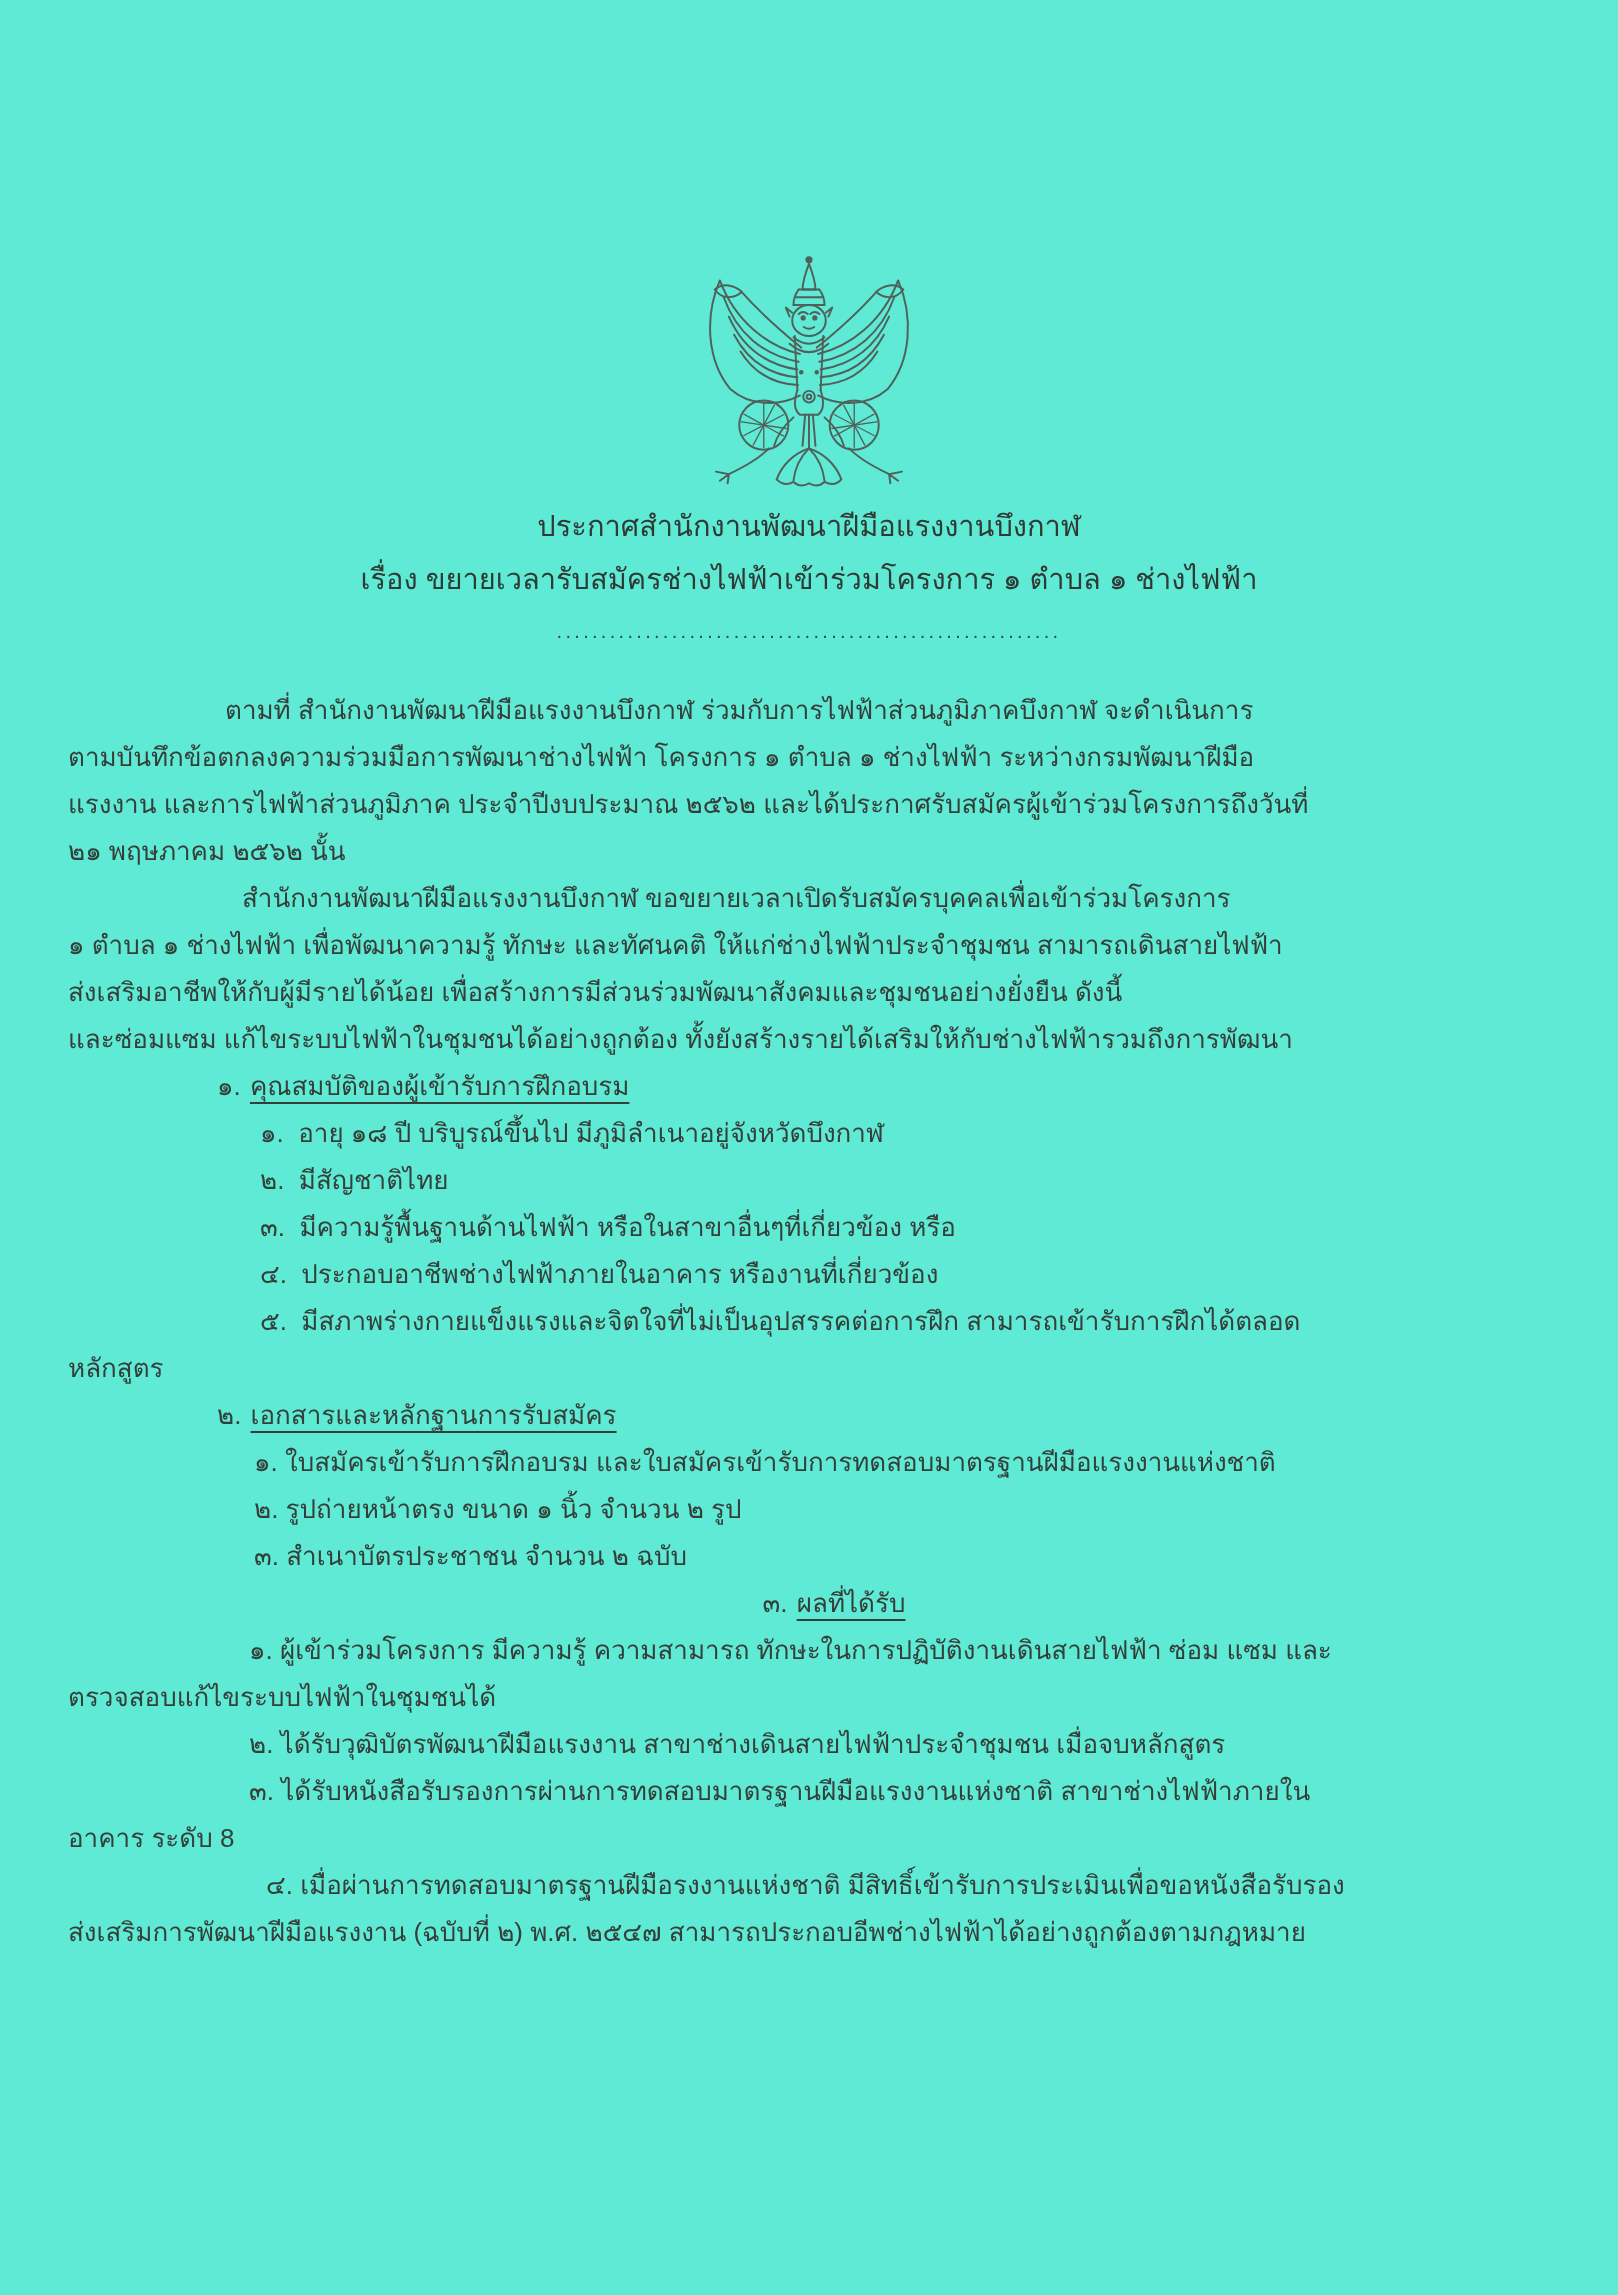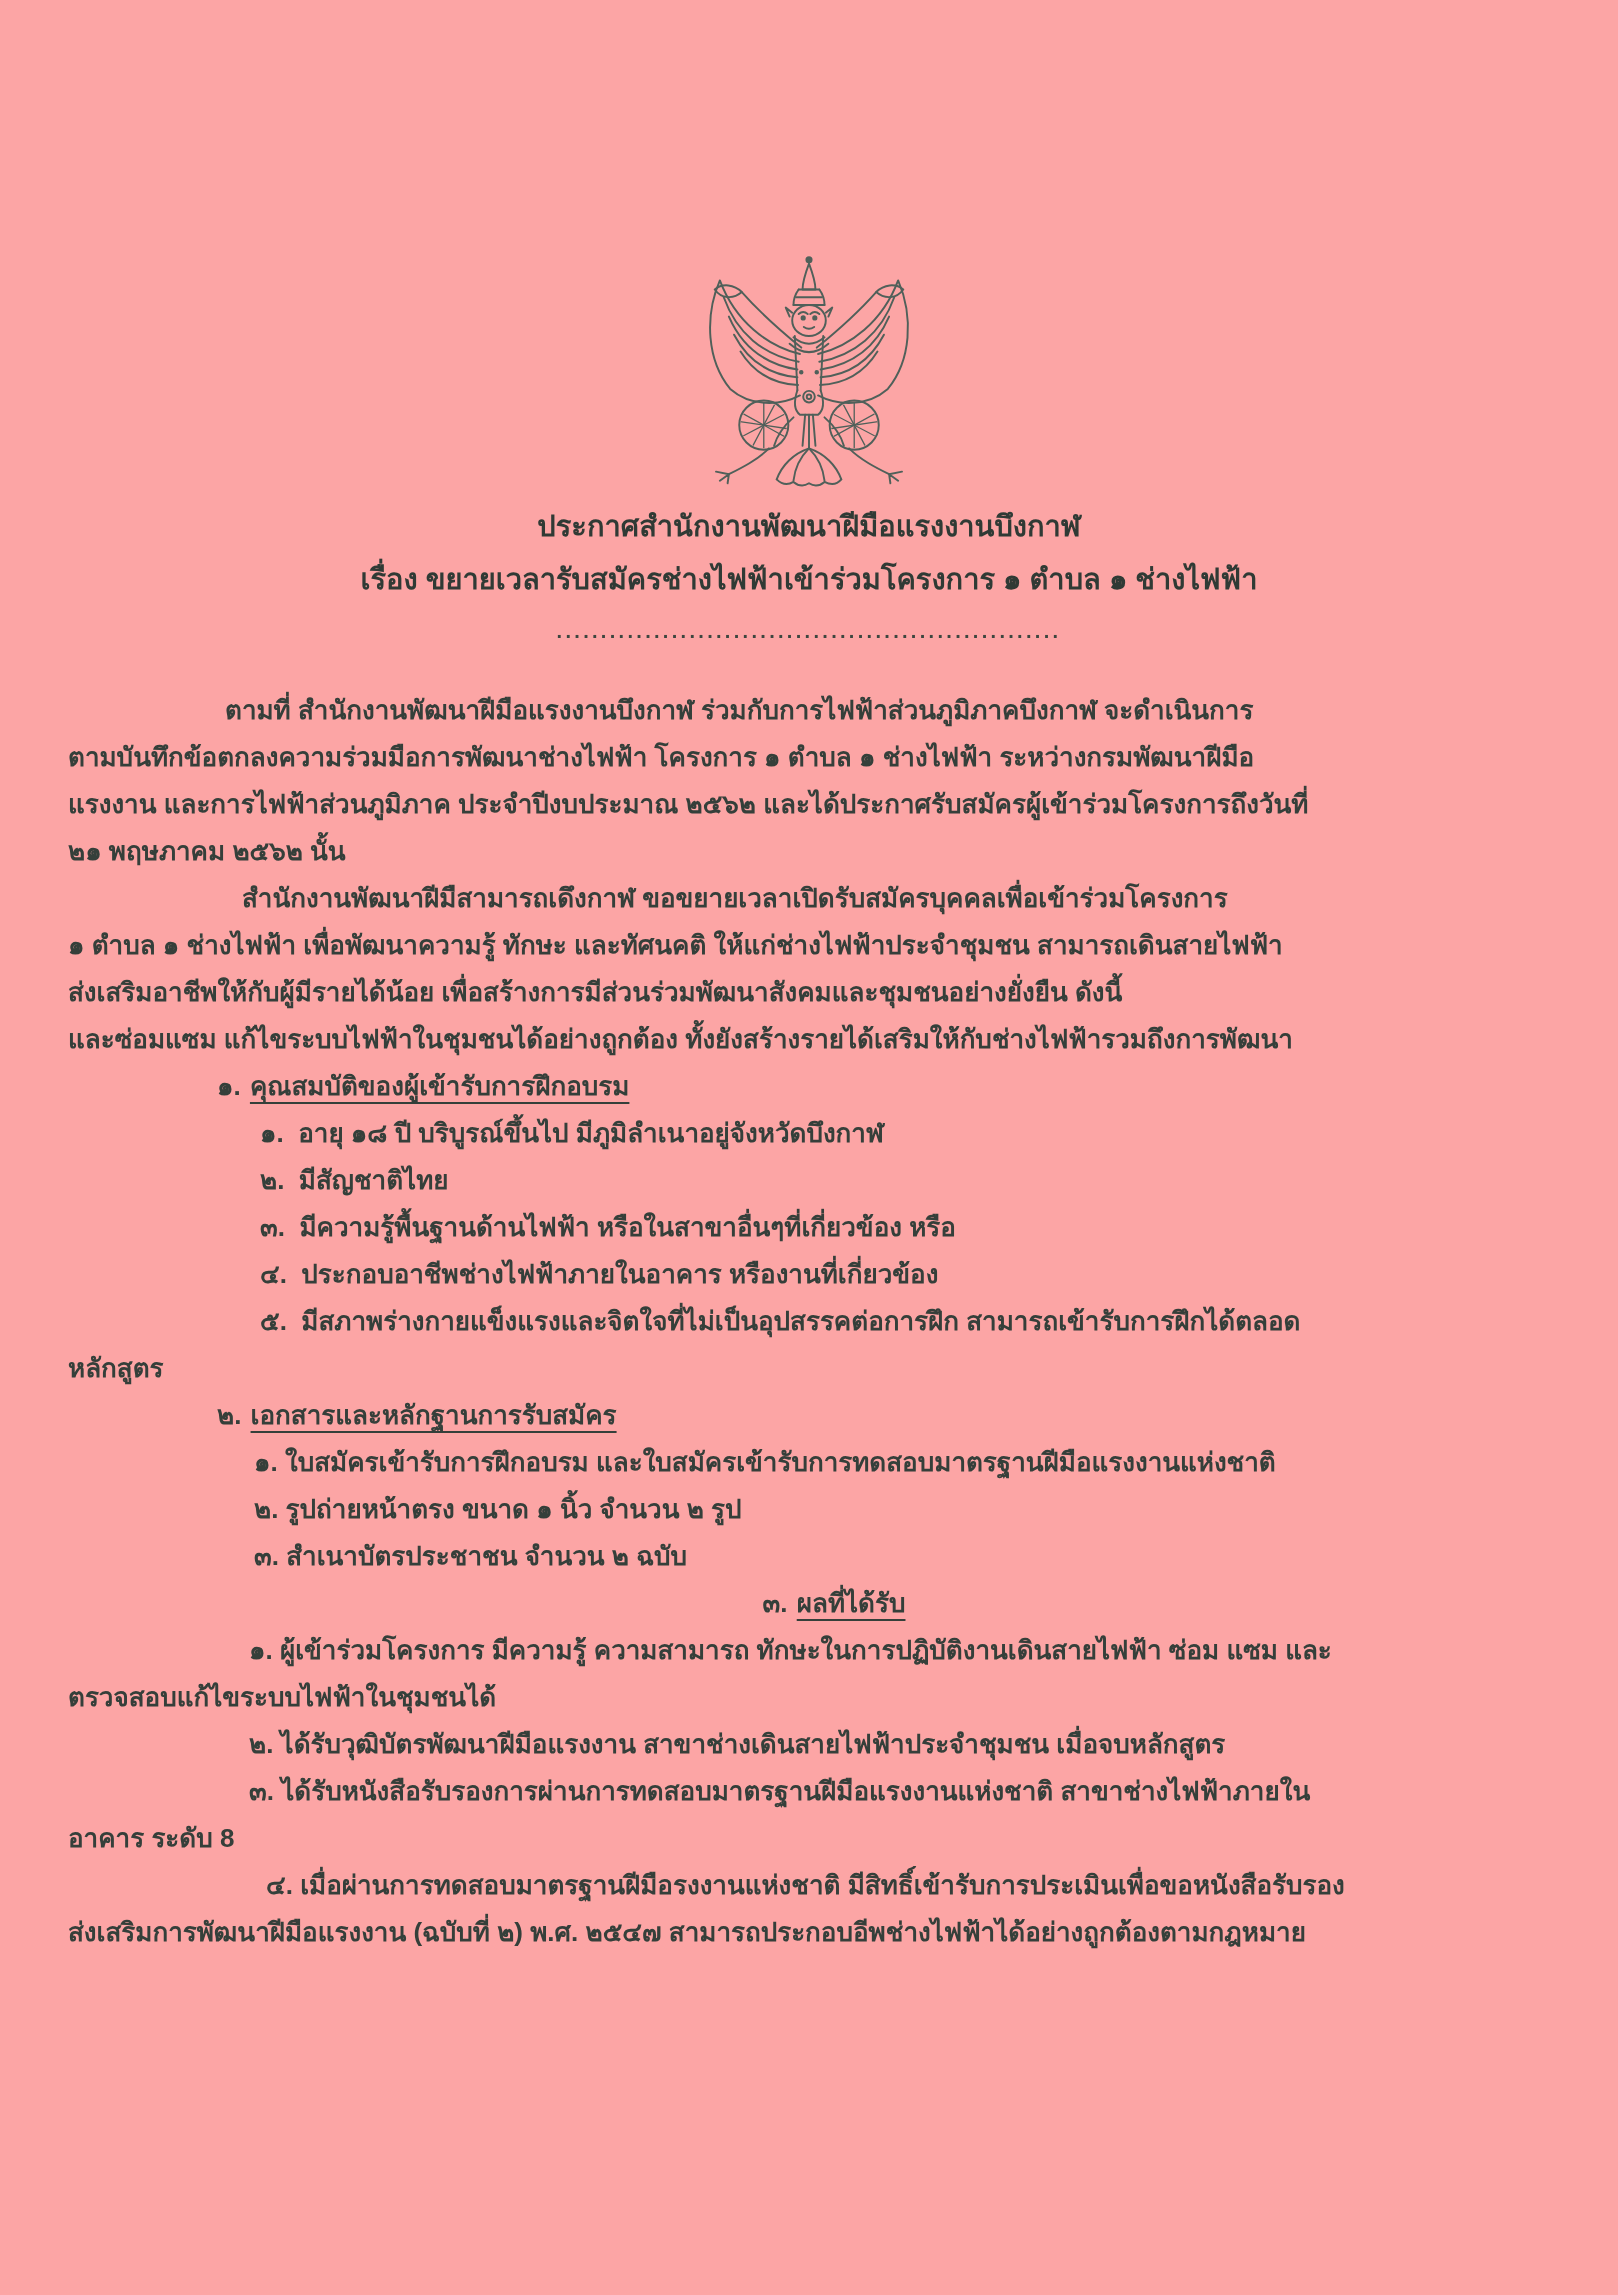--- a/index.html
+++ b/index.html
@@ -1,19 +1,19 @@
 <!DOCTYPE html>
 <html lang="th" style="font-size:10.5px"><head>
 <meta charset="utf-8">
 <style>
   html,body{margin:0;padding:0;background:#ffffff;}
   .page{
-    width:1618px;height:2295px;background:#fca5a5;
+    width:1618px;height:2295px;background:#5eead4;
     color:#353f3a;font-family:"Liberation Sans",sans-serif;
-    position:relative;overflow:hidden;font-weight:bold;
+    position:relative;overflow:hidden;
   }
   .emblem-wrap{padding-top:252px;text-align:center;}
   .emblem-wrap svg{display:inline-block;}
   .title-block{text-align:center;margin-top:6.6px;font-size:29px;line-height:53px;color:#303a35;}
   .dots-row{text-align:center;font-size:20px;line-height:51px;letter-spacing:3.3px;color:#3c463f;}
   .body-text{margin:30px 150px 0 68px;font-size:26px;line-height:47px;}
   .ln{min-height:47px;white-space:pre-wrap;}
   .ind-p1{padding-left:157px;}
   .ind-p2{padding-left:174px;}
   .ind-h {padding-left:149px;}
@@ -110,21 +110,21 @@
   </div>
   <div class="dots-row">.........................................................</div>
 
   <div class="body-text">
 
     <div class="ln ind-p1">ตามที่ สำนักงานพัฒนาฝีมือแรงงานบึงกาฬ ร่วมกับการไฟฟ้าส่วนภูมิภาคบึงกาฬ จะดำเนินการ</div>
     <div class="ln">ตามบันทึกข้อตกลงความร่วมมือการพัฒนาช่างไฟฟ้า โครงการ ๑ ตำบล ๑ ช่างไฟฟ้า ระหว่างกรมพัฒนาฝีมือ</div>
     <div class="ln">แรงงาน และการไฟฟ้าส่วนภูมิภาค ประจำปีงบประมาณ ๒๕๖๒ และได้ประกาศรับสมัครผู้เข้าร่วมโครงการถึงวันที่</div>
     <div class="ln">๒๑ พฤษภาคม ๒๕๖๒ นั้น</div>
 
-    <div class="ln ind-p2">สำนักงานพัฒนาฝีมืสามารถเดึงกาฬ ขอขยายเวลาเปิดรับสมัครบุคคลเพื่อเข้าร่วมโครงการ</div>
+    <div class="ln ind-p2">สำนักงานพัฒนาฝีมือแรงงานบึงกาฬ ขอขยายเวลาเปิดรับสมัครบุคคลเพื่อเข้าร่วมโครงการ</div>
     <div class="ln">๑ ตำบล ๑ ช่างไฟฟ้า เพื่อพัฒนาความรู้ ทักษะ และทัศนคติ ให้แก่ช่างไฟฟ้าประจำชุมชน สามารถเดินสายไฟฟ้า</div>
     <div class="ln">ส่งเสริมอาชีพให้กับผู้มีรายได้น้อย เพื่อสร้างการมีส่วนร่วมพัฒนาสังคมและชุมชนอย่างยั่งยืน ดังนี้</div>
     <div class="ln">และซ่อมแซม แก้ไขระบบไฟฟ้าในชุมชนได้อย่างถูกต้อง ทั้งยังสร้างรายได้เสริมให้กับช่างไฟฟ้ารวมถึงการพัฒนา</div>
 
     <div class="ln ind-h"><span>๑.</span><span class="hu">คุณสมบัติของผู้เข้ารับการฝึกอบรม</span></div>
     <div class="ln ind-i1">๑.&nbsp; อายุ ๑๘ ปี บริบูรณ์ขึ้นไป มีภูมิลำเนาอยู่จังหวัดบึงกาฬ</div>
     <div class="ln ind-i1">๒.&nbsp; มีสัญชาติไทย</div>
     <div class="ln ind-i1">๓.&nbsp; มีความรู้พื้นฐานด้านไฟฟ้า หรือในสาขาอื่นๆที่เกี่ยวข้อง หรือ</div>
     <div class="ln ind-i1">๔.&nbsp; ประกอบอาชีพช่างไฟฟ้าภายในอาคาร หรืองานที่เกี่ยวข้อง</div>
     <div class="ln ind-i1">๕.&nbsp; มีสภาพร่างกายแข็งแรงและจิตใจที่ไม่เป็นอุปสรรคต่อการฝึก สามารถเข้ารับการฝึกได้ตลอด</div>

